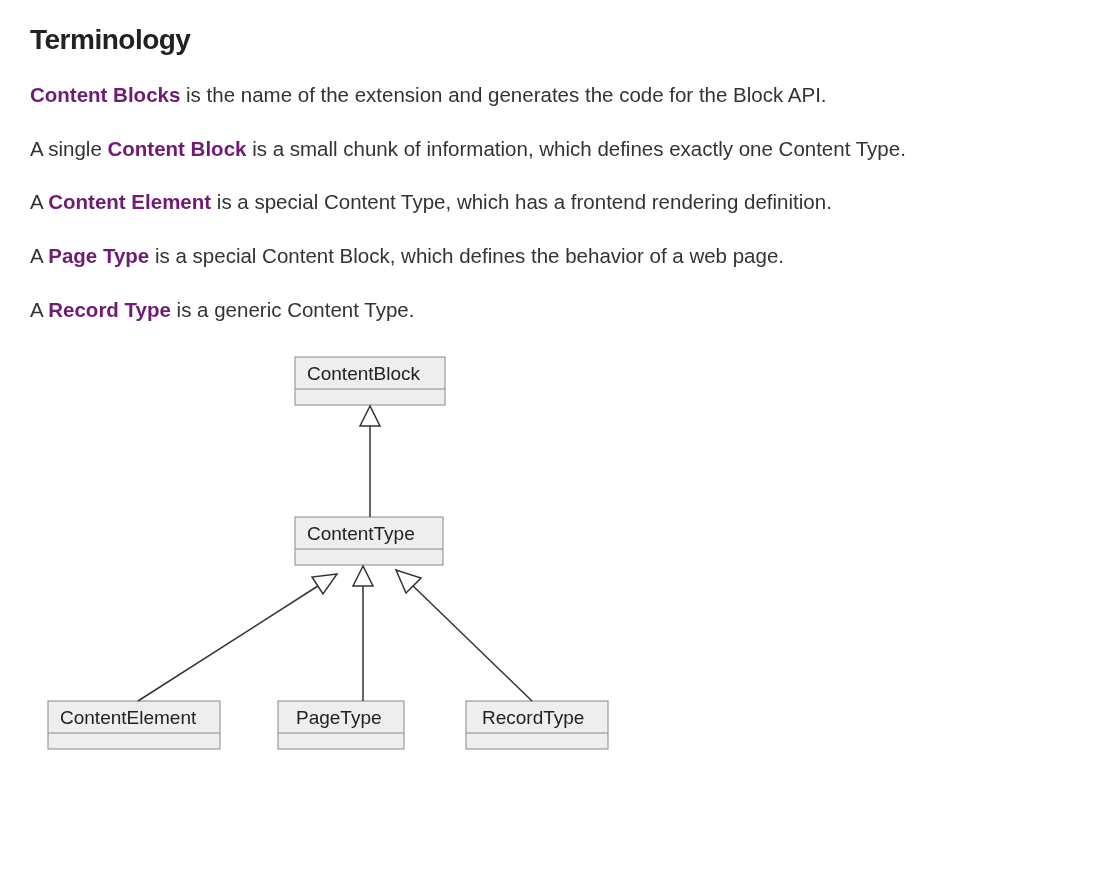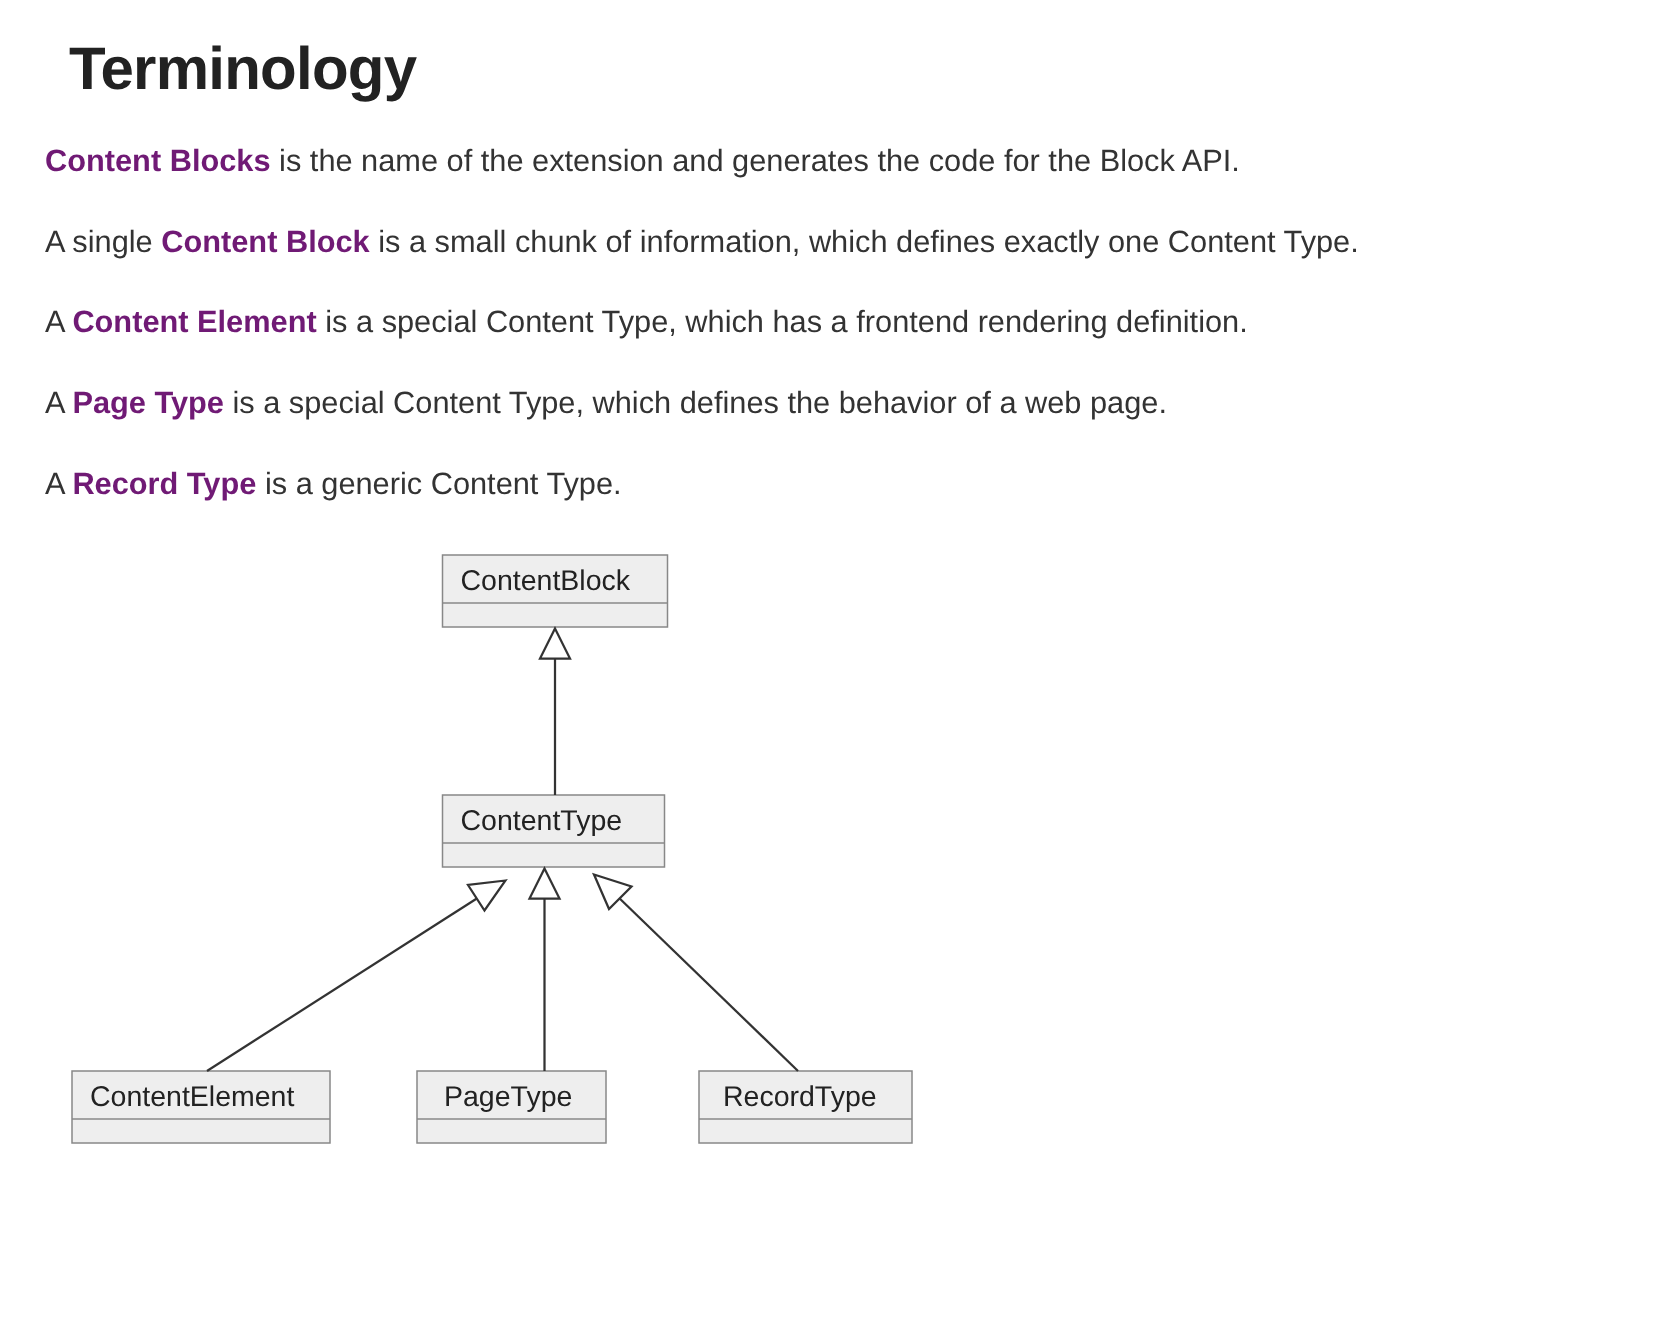--- a/index.html
+++ b/index.html
@@ -8,23 +8,23 @@
     background: #fff;
     font-family: -apple-system, BlinkMacSystemFont, "Segoe UI", "Helvetica Neue", Arial, sans-serif;
     color: #2a2a2a;
   }
   .page {
     padding: 24px 30px 40px 30px;
     max-width: 1110px;
     box-sizing: border-box;
   }
   h1.title {
-    font-size: 40px;
+    font-size: 28px;
     font-weight: 800;
-    margin: 0 0 24px 16px;
+    margin: 0 0 24px 0;
     letter-spacing: -0.5px;
     color: #222;
   }
   p.para {
     font-size: 20.5px;
     line-height: 1.45;
     margin: 0 0 24px 0;
     color: #333;
   }
   p.para strong {
@@ -77,21 +77,21 @@
   <p class="para">
     <span>A single </span><strong>Content Block</strong><span> is a small chunk of information, which defines exactly one Content Type.</span>
   </p>
 
 
   <p class="para">
     <span>A </span><strong>Content Element</strong><span> is a special Content Type, which has a frontend rendering definition.</span>
   </p>
 
   <p class="para">
-    <span>A </span><strong>Page Type</strong><span> is a special Content Type, which defines the behavior of a web page.</span>
+    <span>A </span><strong>Page Type</strong><span> is a special Content Block, which defines the behavior of a web page.</span>
   </p>
 
   <p class="para">
     <span>A </span><strong>Record Type</strong><span> is a generic Content Type.</span>
   </p>
 
   <div class="diagram-wrap">
     <svg class="diagram" width="640" height="420" viewBox="0 0 640 420">
 
       <g>

